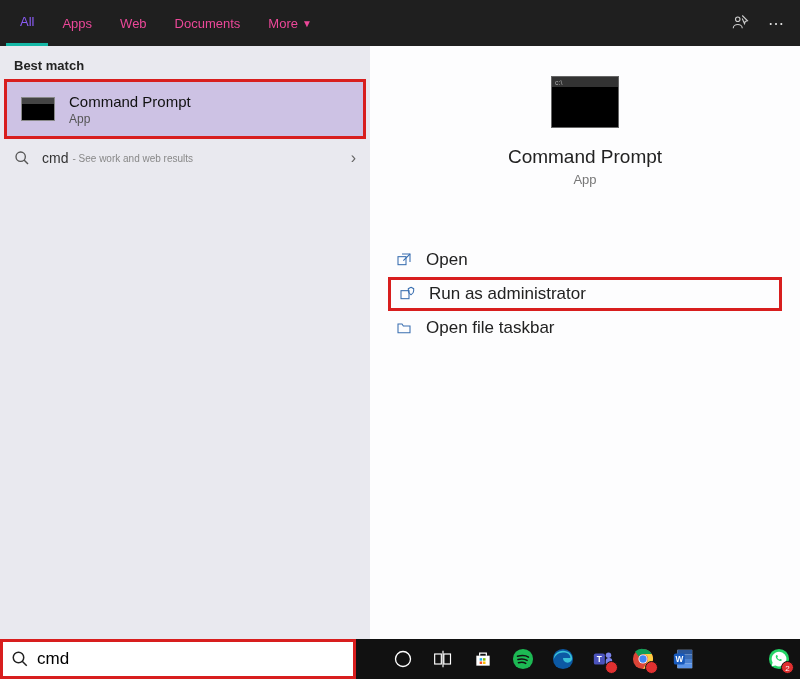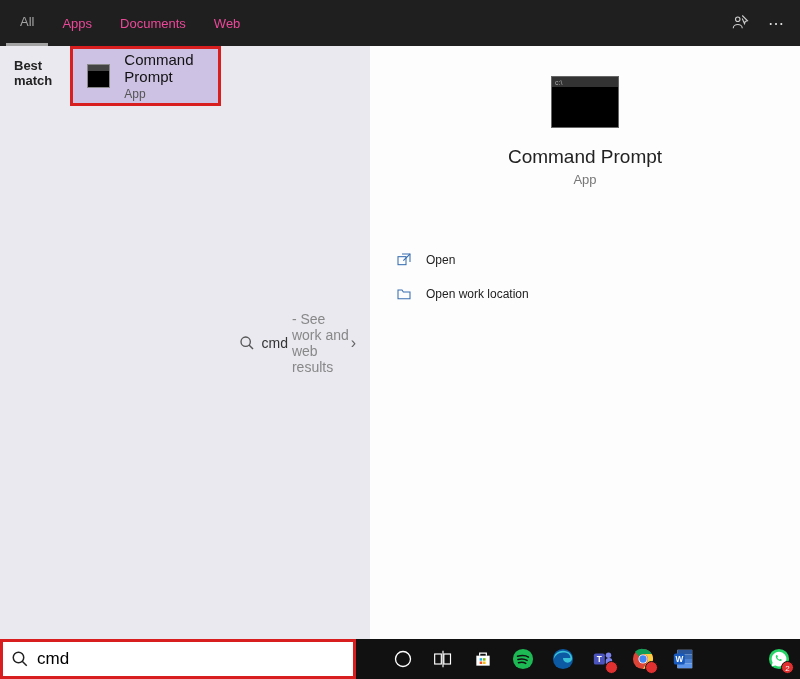--- a/index.html
+++ b/index.html
@@ -1,63 +1,67 @@
 <!DOCTYPE html>
 <html><head>
 <meta charset="utf-8">
 <style>
   * { box-sizing: border-box; margin: 0; padding: 0; font-family: "Segoe UI", Arial, sans-serif; }
   body { width: 800px; height: 679px; background: #f0f0f0; position: relative; overflow: hidden; }
   .topbar { background: #1f1f1f; height: 46px; display: flex; align-items: center; padding: 0 6px; color: #fff; }
   .tab { padding: 0 14px; height: 46px; display: flex; align-items: center; font-size: 13px; color: #ec4899; cursor: pointer; }
-  .tab.active { color: #a3a3a3; border-bottom: 3px solid #a3a3a3; }
+  .tab.active { color: #8b5cf6; border-bottom: 3px solid #14b8a6; }
   .tab .chev { margin-left: 4px; font-size: 10px; }
   .top-spacer { flex: 1; }
   .top-icon { width: 36px; height: 36px; display: flex; align-items: center; justify-content: center; color: #ddd; cursor: pointer; font-size: 16px; }
   .main { display: flex; height: calc(679px - 46px - 40px); background: #f5f5f7; }
-  .left { width: 370px; background: #e9e9ef; display: flex; flex-direction: row; }
+  .left { width: 370px; background: #e9e9ef; display: flex; flex-direction: column; }
   .section-label { font-size: 13px; font-weight: 600; color: #222; padding: 12px 14px 6px; }
   .best-match { display: flex; align-items: center; background: #cdc2e4; height: 60px; padding: 0 14px; cursor: pointer; border: 3px solid #d81e1e; margin: 0 4px; }
   .bm-icon { width: 34px; height: 24px; background: #000; border: 1px solid #888; margin-right: 14px; position: relative; }
   .bm-icon::before { content:""; position:absolute; top:0; left:0; right:0; height:6px; background:#444; }
   .bm-title { font-size: 15px; color: #111; }
   .bm-sub { font-size: 12px; color: #555; margin-top: 2px; }
   .web-row { display: flex; align-items: center; padding: 10px 14px; cursor: pointer; }
   .web-row .mag { width: 22px; text-align: center; color: #555; }
   .web-row .q { font-size: 14px; color: #333; margin-left: 6px; }
-  .web-row .hint { font-size: 14px; color: #888; margin-left: 4px; }
+  .web-row .hint { font-size: 10px; color: #888; margin-left: 4px; }
   .web-row .arrow { margin-left: auto; color: #666; font-size: 16px; }
   .right { flex: 1; background: #fdfdfe; padding-top: 30px; position: relative; }
   .preview-icon { width: 68px; height: 52px; background: #000; border: 1px solid #666; margin: 0 auto; position: relative; }
   .preview-icon::before { content:""; position:absolute; top:0; left:0; right:0; height:10px; background:#333; }
   .preview-icon .led { position:absolute; top:2px; left:3px; font-size:7px; color:#aaa; }
   .preview-title { text-align: center; font-size: 19px; color: #222; margin-top: 18px; font-weight: 400; }
   .preview-sub { text-align: center; font-size: 13px; color: #777; margin-top: 4px; }
   .actions { margin-top: 56px; padding: 0 18px; }
-  .action { display: flex; align-items: center; height: 34px; font-size: 12px; color: #222; cursor: pointer; padding: 0 6px; text-align: right; }
+  .action { display: flex; align-items: center; height: 34px; font-size: 17px; color: #222; cursor: pointer; padding: 0 6px; text-align: right; }
   .action .a-icon { width: 20px; height: 16px; margin-right: 12px; color: #3a6fb0; display:flex; align-items:center; justify-content:center; }
   .action.hl { border: 3px solid #d81e1e; }
   .taskbar { position: absolute; bottom: 0; left: 0; right: 0; height: 40px; background: #111; display: flex; align-items: center; }
   .searchbox { background: #fff; border: 3px solid #d81e1e; height: 40px; width: 356px; display: flex; align-items: center; padding: 0 8px; }
   .searchbox .mag { color: #333; font-size: 16px; margin-right: 8px; }
   .searchbox input { border: none; outline: none; font-size: 17px; flex:1; background: transparent; }
   .task-icons { display: flex; align-items: center; gap: 6px; margin-left: 30px; }
   .ticon { width: 34px; height: 34px; display:flex; align-items:center; justify-content:center; color:#fff; position: relative; cursor: pointer; }
   .tray { margin-left: auto; display:flex; align-items:center; gap:6px; padding-right:4px; }
   svg { display:block; }
   .red-badge { position:absolute; bottom:2px; right:2px; width:13px; height:13px; border-radius:50%; background:#e03030; border:1px solid #111; }
 </style>
 </head>
 <body>
 
 <div class="topbar">
   <div class="tab active">All</div>
   <div class="tab">Apps</div>
+  <div class="tab">Web</div>
   <div class="tab">Documents</div>
-  <div class="tab">Web</div>
+  <div class="tab">
+      <span>More</span>
+      <span class="chev">▼</span>
+    </div>
   <div class="top-spacer"></div>
   <div class="top-icon">
     <svg width="18" height="18" viewBox="0 0 24 24" fill="none" stroke="#ccc" stroke-width="1.5">
         <circle cx="9" cy="7" r="3"></circle>
         <path d="M3 19c0-3 3-5 6-5s6 2 6 5"></path>
         <path d="M15 2l7 7-3 1-1 3-3-7"></path>
       </svg>
   </div>
   <div class="top-icon">⋯</div>
 </div>
@@ -96,27 +100,36 @@
       <div class="action">
         <span class="a-icon">
           <svg width="16" height="16" viewBox="0 0 24 24" fill="none" stroke="#3a6fb0" stroke-width="1.6">
               <rect x="3" y="7" width="12" height="12"></rect>
               <path d="M9 3h12v12"></path>
               <path d="M11 13L21 3"></path>
             </svg>
         </span>
         <span>Open</span>
       </div>
+      <div class="action hl">
+        <span class="a-icon">
+          <svg width="16" height="16" viewBox="0 0 24 24" fill="none" stroke="#3a6fb0" stroke-width="1.6">
+              <rect x="3" y="7" width="12" height="12"></rect>
+              <path d="M18 2l4 2v3c0 3-2 5-4 6-2-1-4-3-4-6V4l4-2z"></path>
+            </svg>
+        </span>
+        <span>Run as administrator</span>
+      </div>
       <div class="action">
         <span class="a-icon">
           <svg width="16" height="16" viewBox="0 0 24 24" fill="none" stroke="#3a6fb0" stroke-width="1.6">
               <path d="M3 6h6l2 3h10v10H3z"></path>
             </svg>
         </span>
-        <span>Open work location</span>
+        <span>Open file taskbar</span>
       </div>
     </div>
   </div>
 </div>
 
 <div class="taskbar">
   <div class="searchbox">
     <span class="mag">
       <svg width="18" height="18" viewBox="0 0 24 24" fill="none" stroke="#222" stroke-width="2">
           <circle cx="10" cy="10" r="7"></circle>

